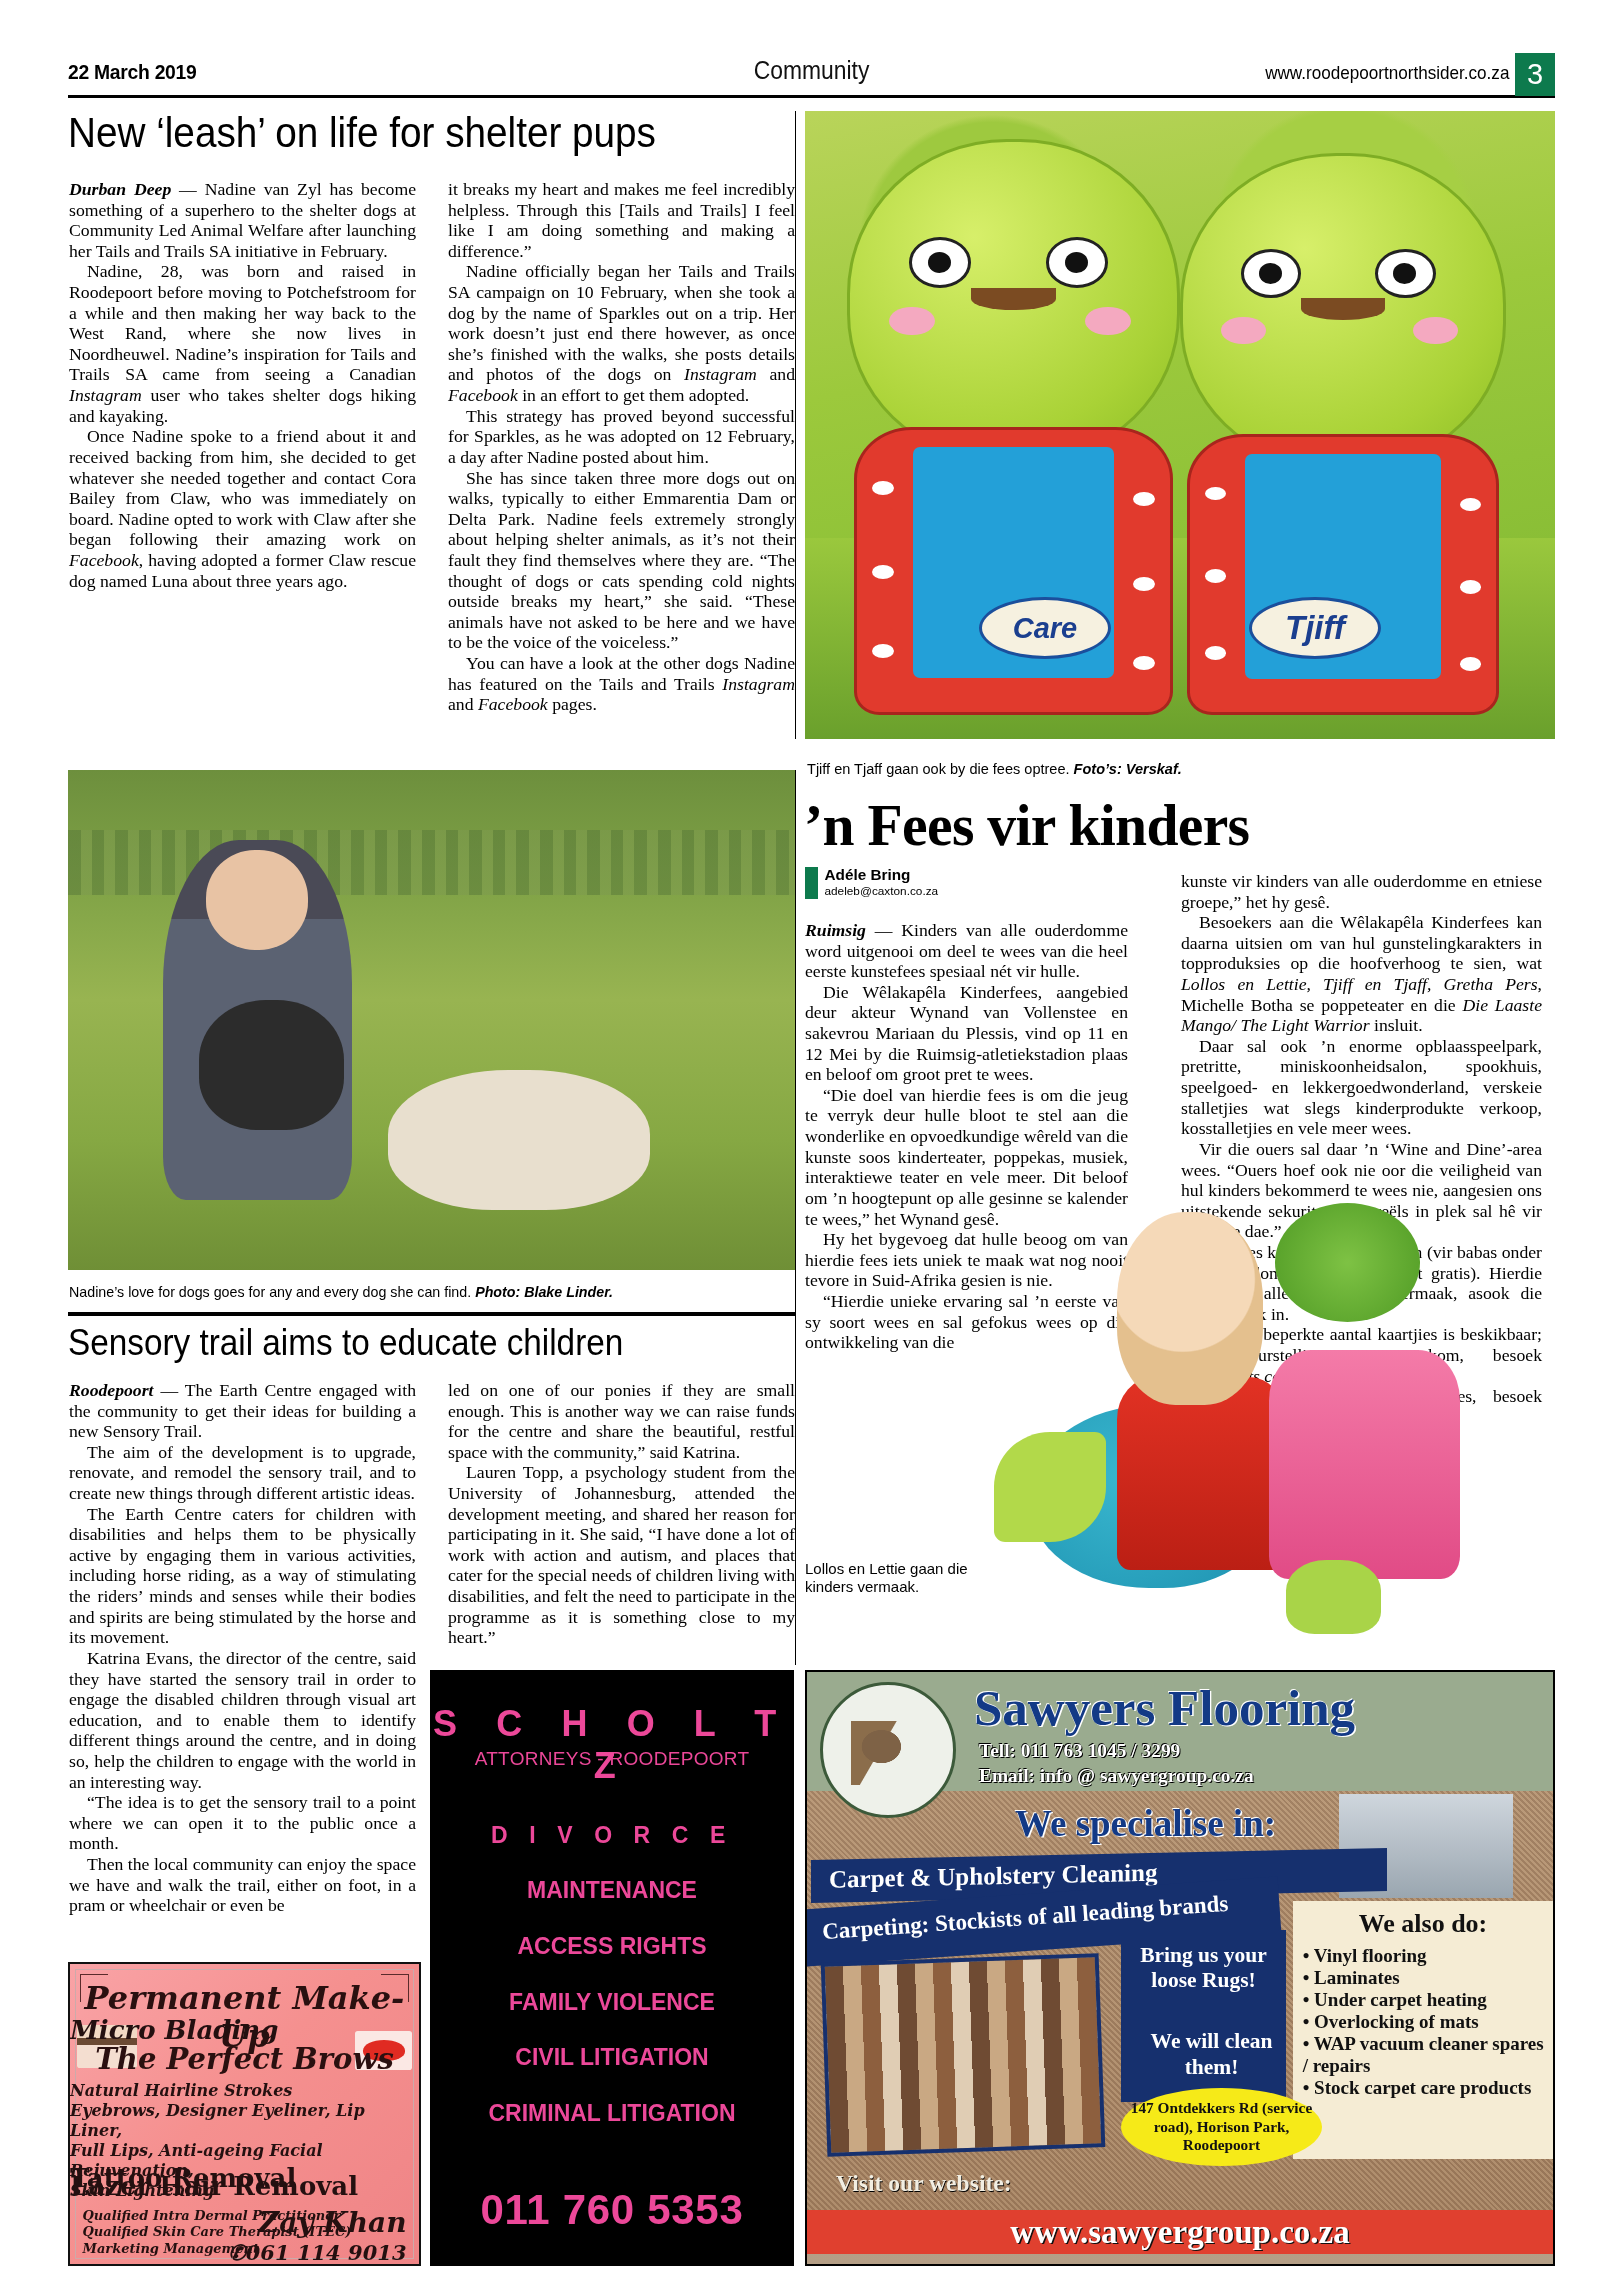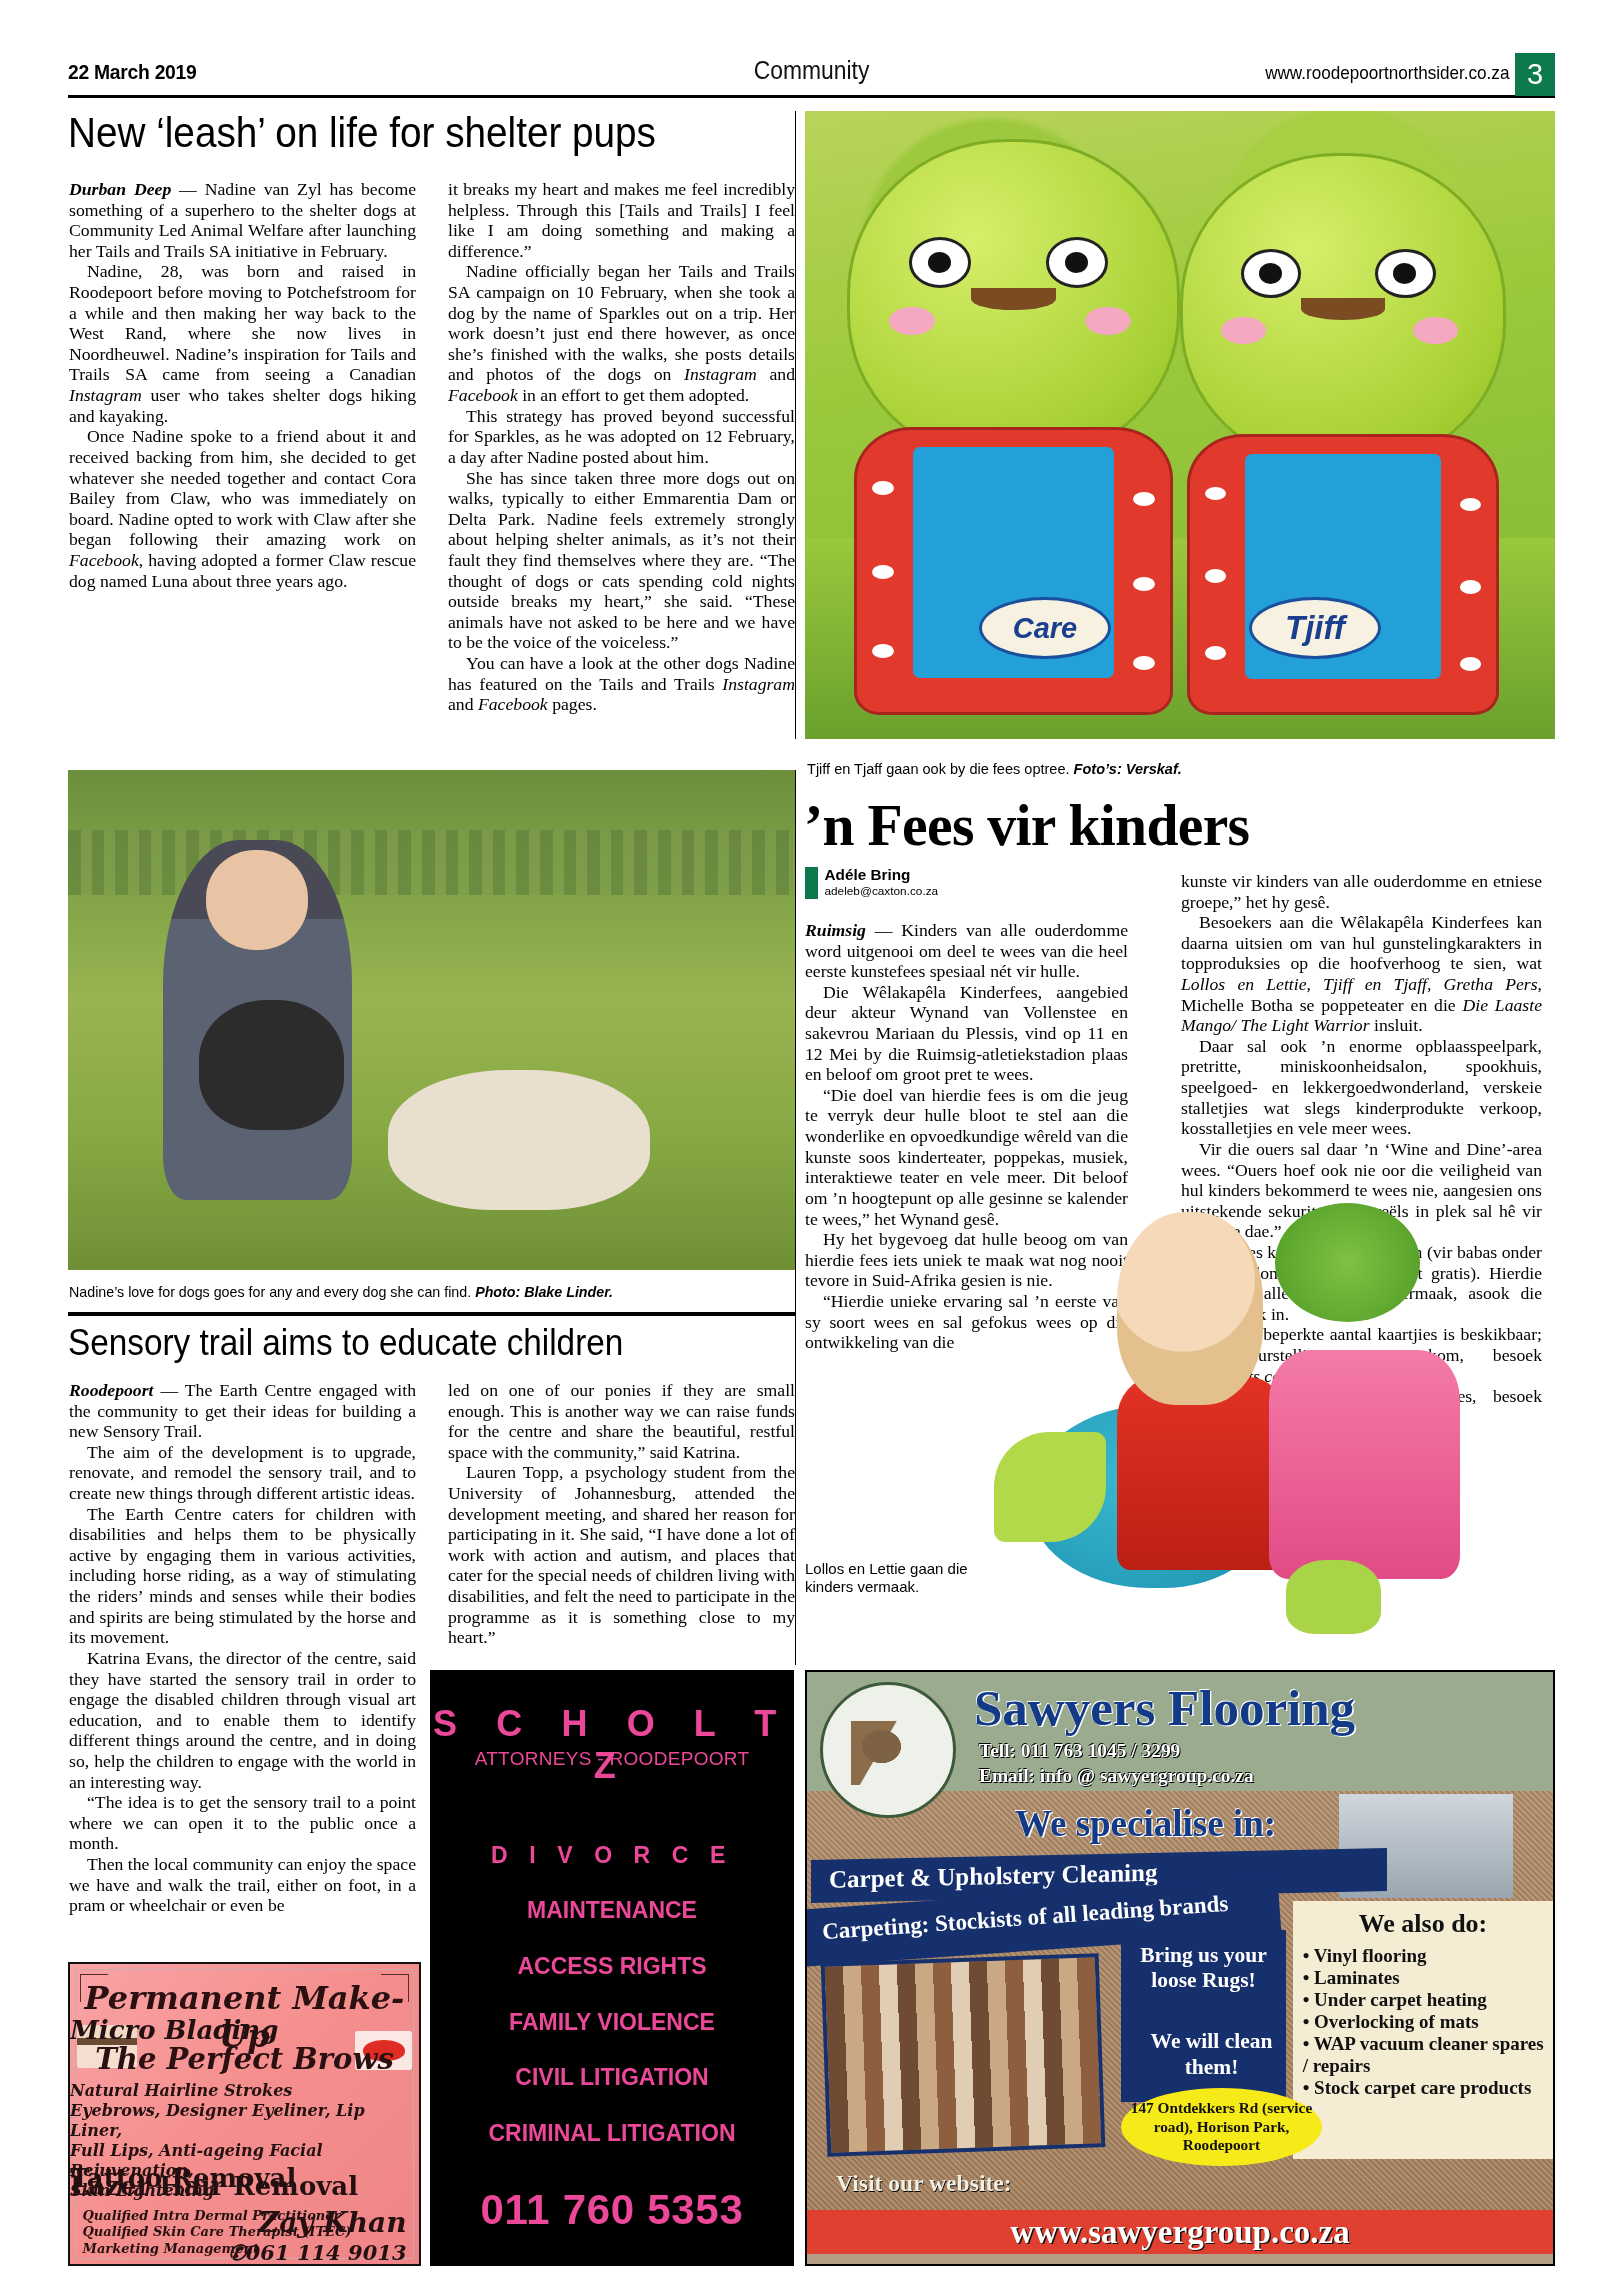--- a/index.html
+++ b/index.html
@@ -293,21 +293,21 @@
   
   #ad-scholtz {
     left: 430px; top: 1670px; width: 364px; height: 596px;
     background: #000; border: 2.1px solid #000;
     color: #fff;
     font-family: "Liberation Sans", sans-serif;
   }
   #ad-scholtz .line { text-align: center; color: #ec4899; position: absolute; left: 0; right: 0; }
   #ad-scholtz .brand { font-size: 36px; letter-spacing: 14.6px; font-weight: bold; }
   #ad-scholtz .sub { font-size: 19px; letter-spacing: 0.3px; }
-  #ad-scholtz .svc { font-size: 23px; font-weight: bold; margin-top: 20px; }
+  #ad-scholtz .svc { font-size: 23px; font-weight: bold; }
   #ad-scholtz .svc.spaced { letter-spacing: 7.6px; }
   #ad-scholtz .tel { font-size: 42px; font-weight: bold; letter-spacing: 0.7px; }
 
   
   #ad-sawyers {
     left: 805px; top: 1670px; width: 750px; height: 596px;
     border: 2.1px solid #000; overflow: hidden;
     background: linear-gradient(180deg,#c3b09a,#b49e86);
     font-family: "Liberation Serif", serif;
   }

